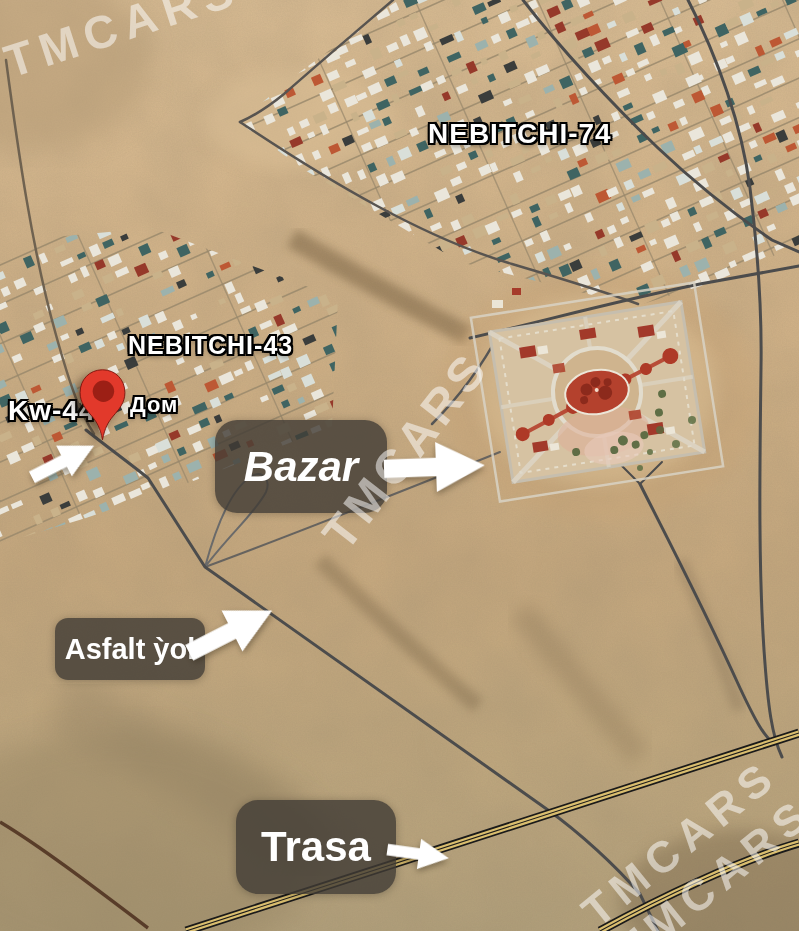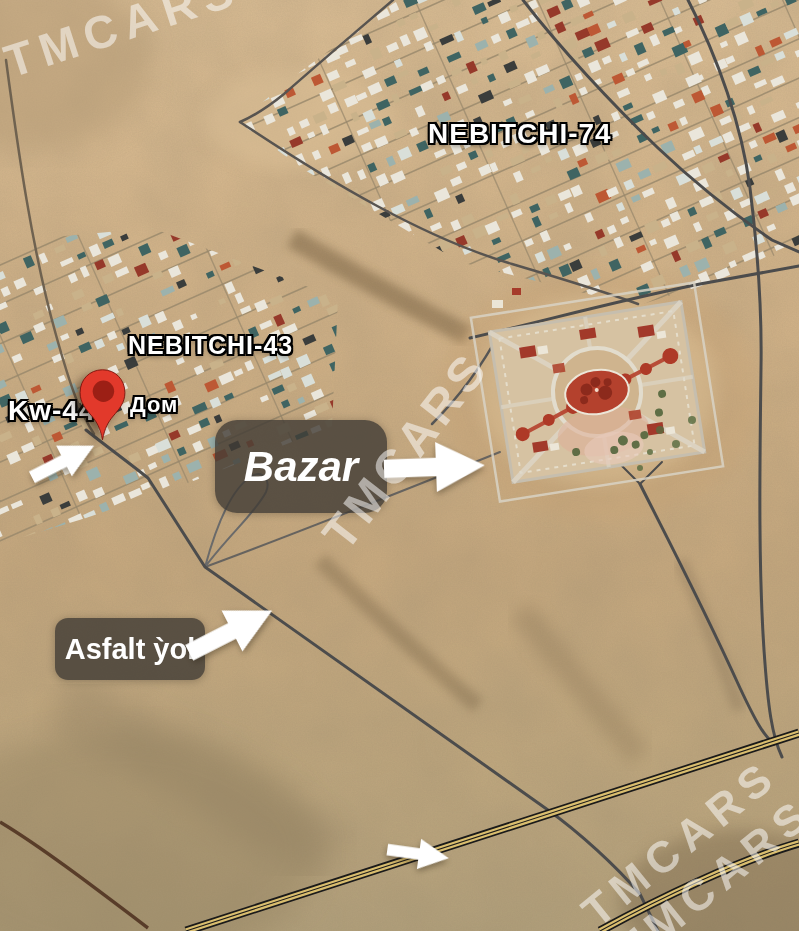--- a/index.html
+++ b/index.html
@@ -1551,19 +1551,22 @@
     </svg>
 
   <div class="callout" style="left:215px;top:420px;width:172px;height:93px;border-radius:22px;font-size:42px;font-style:italic;">
     <span>Bazar</span>
   </div>
 
   <div class="callout" style="left:55px;top:618px;width:150px;height:62px;border-radius:13px;font-size:29px;">
     <span>Asfalt ỳol</span>
   </div>
 
+  <div class="callout" style="left:236px;top:800px;width:160px;height:94px;border-radius:22px;font-size:42px;">
+    <span>Trasa</span>
+  </div>
 
   <div class="wm" style="left:0px;top:-2px;transform:rotate(-18deg);font-size:46px;">TMCARS</div>
   <div class="wm" style="left:288px;top:423px;transform:rotate(-52deg);font-size:48px;letter-spacing:5px;">TMCARS</div>
   <div class="wm" style="left:562px;top:818px;transform:rotate(-39deg);font-size:44px;">TMCARS</div>
   <div class="wm" style="left:597px;top:856px;transform:rotate(-39deg);font-size:44px;">TMCARS</div>
 
 </div>
 
 </body></html>

